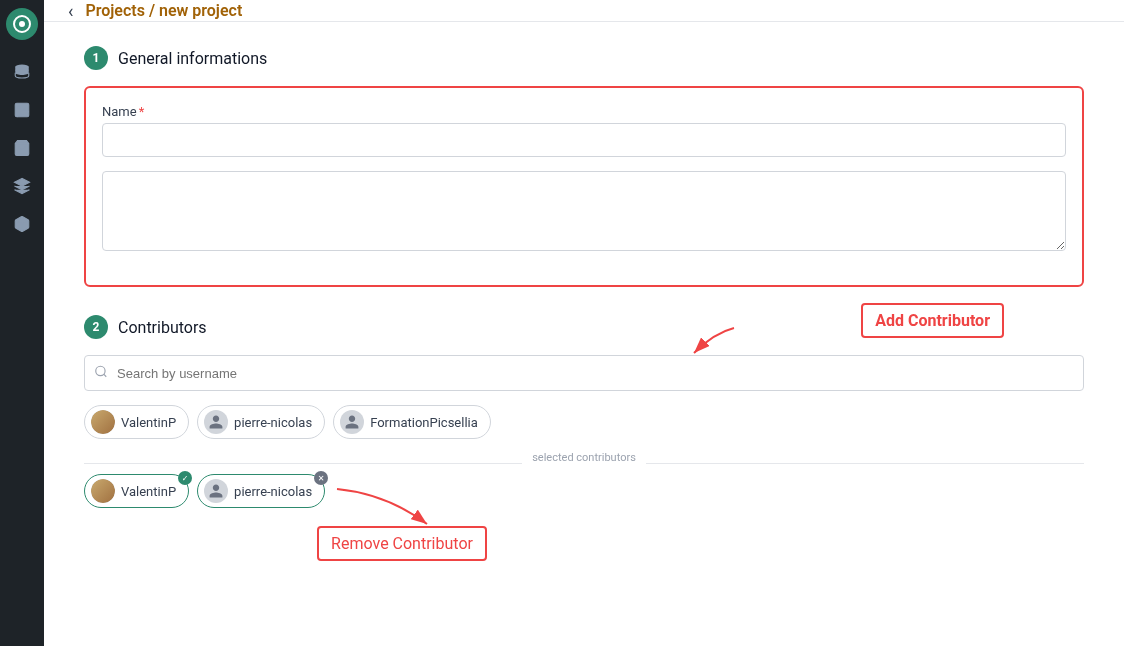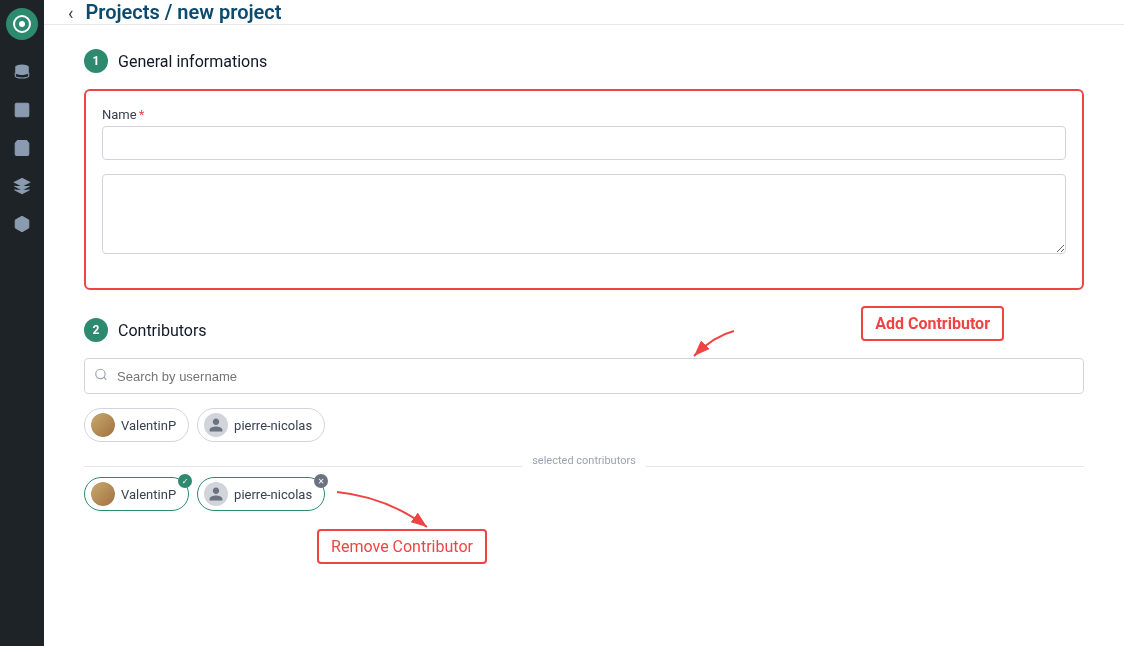--- a/index.html
+++ b/index.html
@@ -76,23 +76,23 @@
     .back-btn {
       color: #374151;
       cursor: pointer;
       display: flex;
       align-items: center;
       font-size: 18px;
       text-decoration: none;
       margin-right: 4px;
     }
     .header-title {
-      font-size: 20px;
+      font-size: 16px;
       font-weight: 600;
-      color: #0c4a6e;
+      color: #a16207;
     }
 
     
     .content {
       padding: 24px 40px;
       flex: 1;
     }
 
     
     .section {
@@ -418,20 +418,28 @@
           </div>
           <span>ValentinP</span>
         </div>
         <div class="contributor-chip">
           <div class="avatar-circle">
             <svg width="16" height="16" viewBox="0 0 24 24" fill="#6b7280">
                 <path d="M12 12c2.7 0 4.8-2.1 4.8-4.8S14.7 2.4 12 2.4 7.2 4.5 7.2 7.2 9.3 12 12 12zm0 2.4c-3.2 0-9.6 1.6-9.6 4.8v2.4h19.2v-2.4c0-3.2-6.4-4.8-9.6-4.8z"></path>
               </svg>
           </div>
           <span>pierre-nicolas</span>
+        </div>
+        <div class="contributor-chip">
+          <div class="avatar-circle">
+            <svg width="16" height="16" viewBox="0 0 24 24" fill="#6b7280">
+                <path d="M12 12c2.7 0 4.8-2.1 4.8-4.8S14.7 2.4 12 2.4 7.2 4.5 7.2 7.2 9.3 12 12 12zm0 2.4c-3.2 0-9.6 1.6-9.6 4.8v2.4h19.2v-2.4c0-3.2-6.4-4.8-9.6-4.8z"></path>
+              </svg>
+          </div>
+          <span>FormationPicsellia</span>
         </div>
       </div>
 
       <div class="divider-container">
         <div class="divider-line"></div>
         <span class="divider-label">selected contributors</span>
         <div class="divider-line"></div>
       </div>
 
       <div class="selected-list" style="position: relative; padding-bottom: 70px;">

